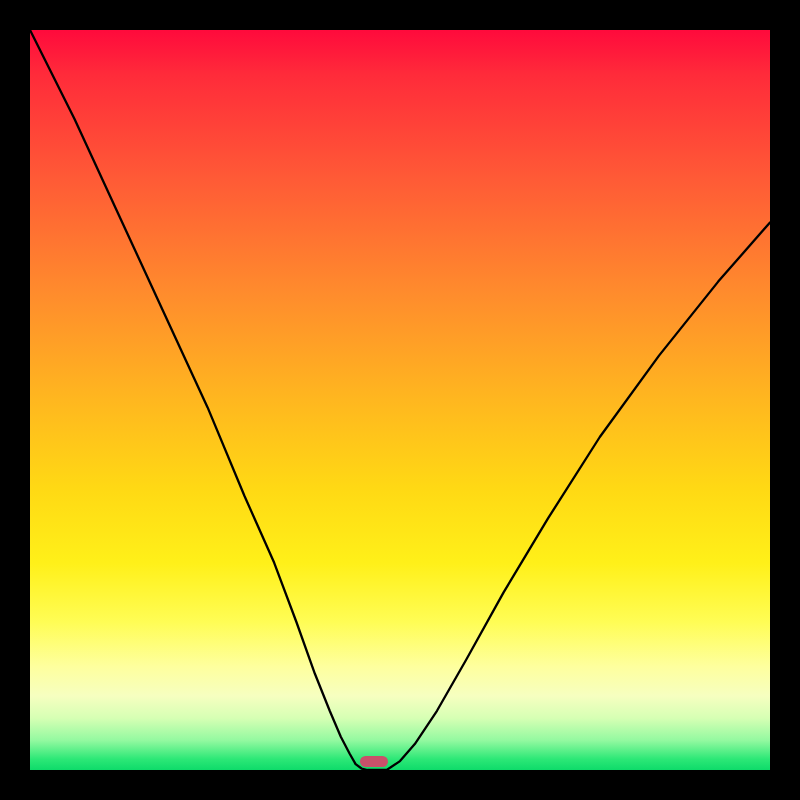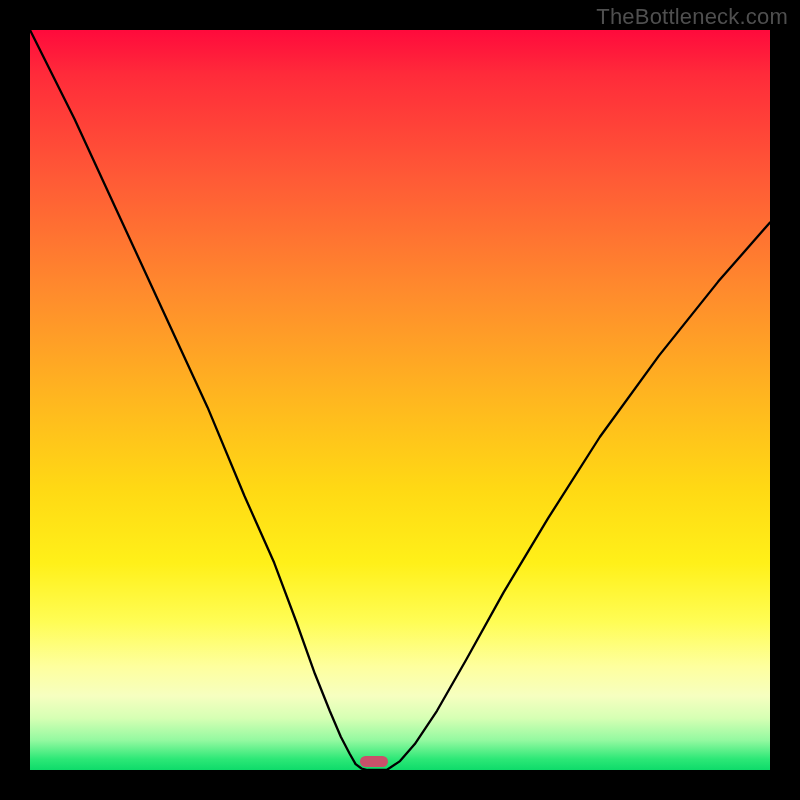--- a/index.html
+++ b/index.html
@@ -70,14 +70,13 @@
 </head>
 <body>
 
 <div class="frame">
   <div class="plot">
     <svg class="curve" viewBox="0 0 740 740" preserveAspectRatio="none">
       <path d="M0.00 0.00 L44.40 88.80 L88.80 185.00 L133.20 281.20 L177.60 377.40 L214.60 466.20 L244.20 532.80 L266.40 592.00 L284.90 643.80 L299.70 680.80 L310.80 706.70 L319.68 723.72 L325.60 734.08 L331.52 738.52 L337.44 740.00 L356.68 740.00 L370.00 731.12 L384.80 714.10 L407.00 680.80 L436.60 629.00 L473.60 562.40 L518.00 488.40 L569.80 407.00 L629.00 325.60 L688.20 251.60 L740.00 192.40" fill="none" stroke="#000" stroke-width="2.3" stroke-linecap="round" stroke-linejoin="round"></path>
     </svg>
     <div class="marker" style="left: 330.04px; width: 28.12px; bottom: 3px;"></div>
   </div>
-  <div class="watermark">TheBottleneck.com</div>
 </div>
 
 </body></html>

